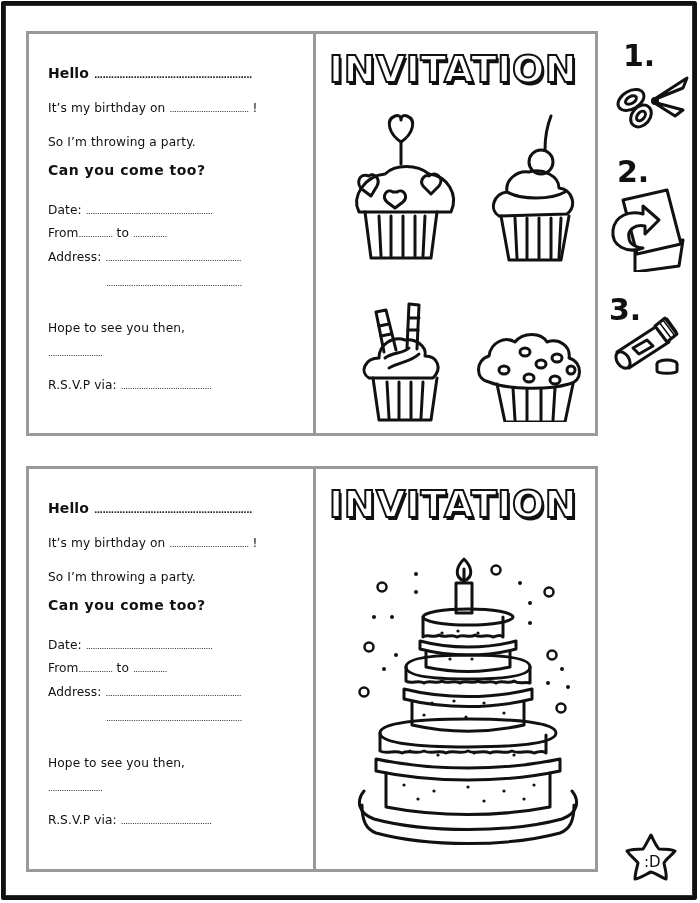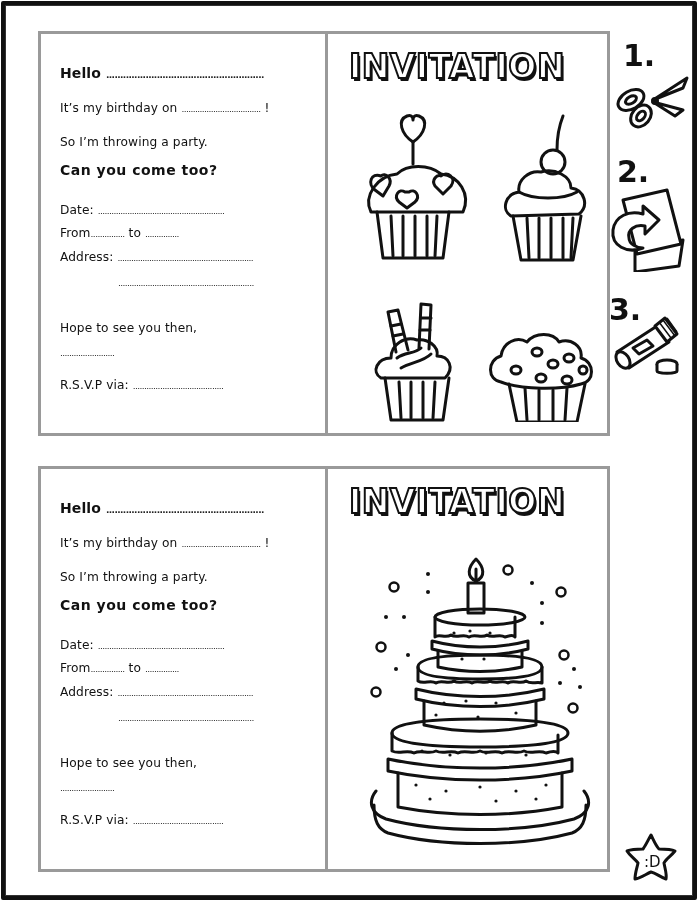--- a/index.html
+++ b/index.html
@@ -7,38 +7,38 @@
   body { position: relative; font-family: "DejaVu Sans", sans-serif; color: #111; }
 
   .frame {
     position: absolute; left: 1px; top: 1px; width: 696px; height: 899px;
     border: 4px solid #111; border-radius: 2px;
     box-shadow: inset 0 0 0 1px #333;
   }
 
   .card {
     position: absolute; left: 26px; width: 572px;
-    border: 3px solid #9a9a9a; background: #fff; margin-left: 12px;
+    border: 3px solid #9a9a9a; background: #fff;
   }
   .card.top { top: 31px; height: 405px; }
   .card.bottom { top: 466px; height: 406px; }
   .fold {
     position: absolute; left: 284px; top: -1px; bottom: -1px;
     width: 3px; background: #9a9a9a;
   }
 
   .text-col { position: absolute; left: 19px; top: 0; width: 260px; }
   .line { position: absolute; left: 0; white-space: nowrap; font-size: 12.2px; letter-spacing: 0.1px; color: #111; }
   .line.hello { font-weight: bold; font-size: 14px; }
   .line.big { font-weight: bold; font-size: 14px; letter-spacing: 0.5px; }
   .dots { letter-spacing: -0.6px; font-size: 9px; color: #222; }
 
   .title {
-    position: absolute; left: 28px; width: 232px; text-align: center;
-    font-family: "DejaVu Sans", sans-serif; font-weight: bold; font-size: 33px;
+    position: absolute; left: 28px; width: 232px; text-align: left;
+    font-family: "DejaVu Sans", sans-serif; font-weight: bold; font-size: 38px;
     letter-spacing: 0.5px; color: #fff;
     -webkit-text-stroke: 2px #111;
     text-shadow: 2px 3px 0 #111;
   }
 
   .art { position: absolute; }
   .steps { position: absolute; left: 605px; top: 38px; width: 85px; }
   .step-num {
     position: absolute; font-weight: bold; font-size: 30px; color: #111;
     font-family: "DejaVu Sans", sans-serif;

